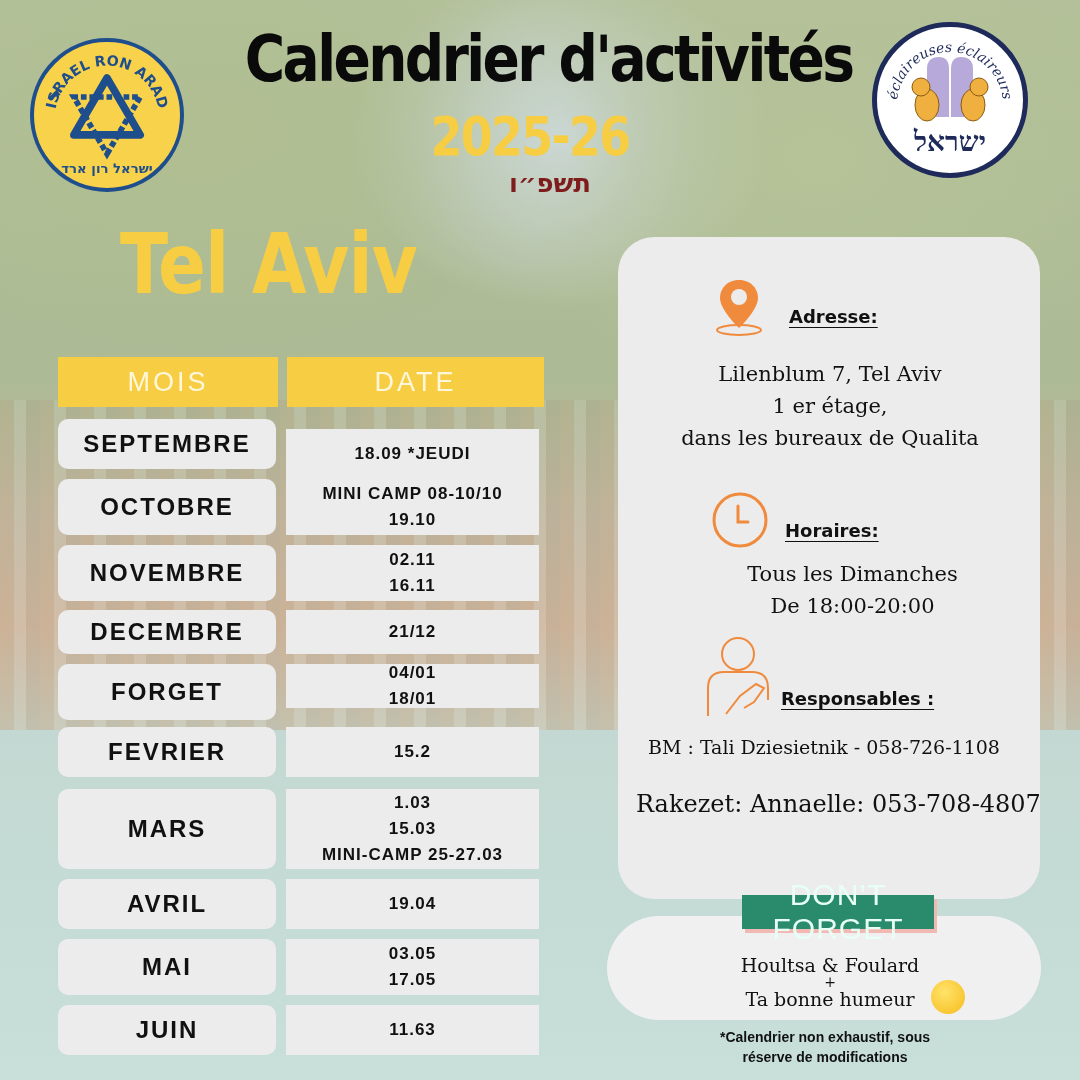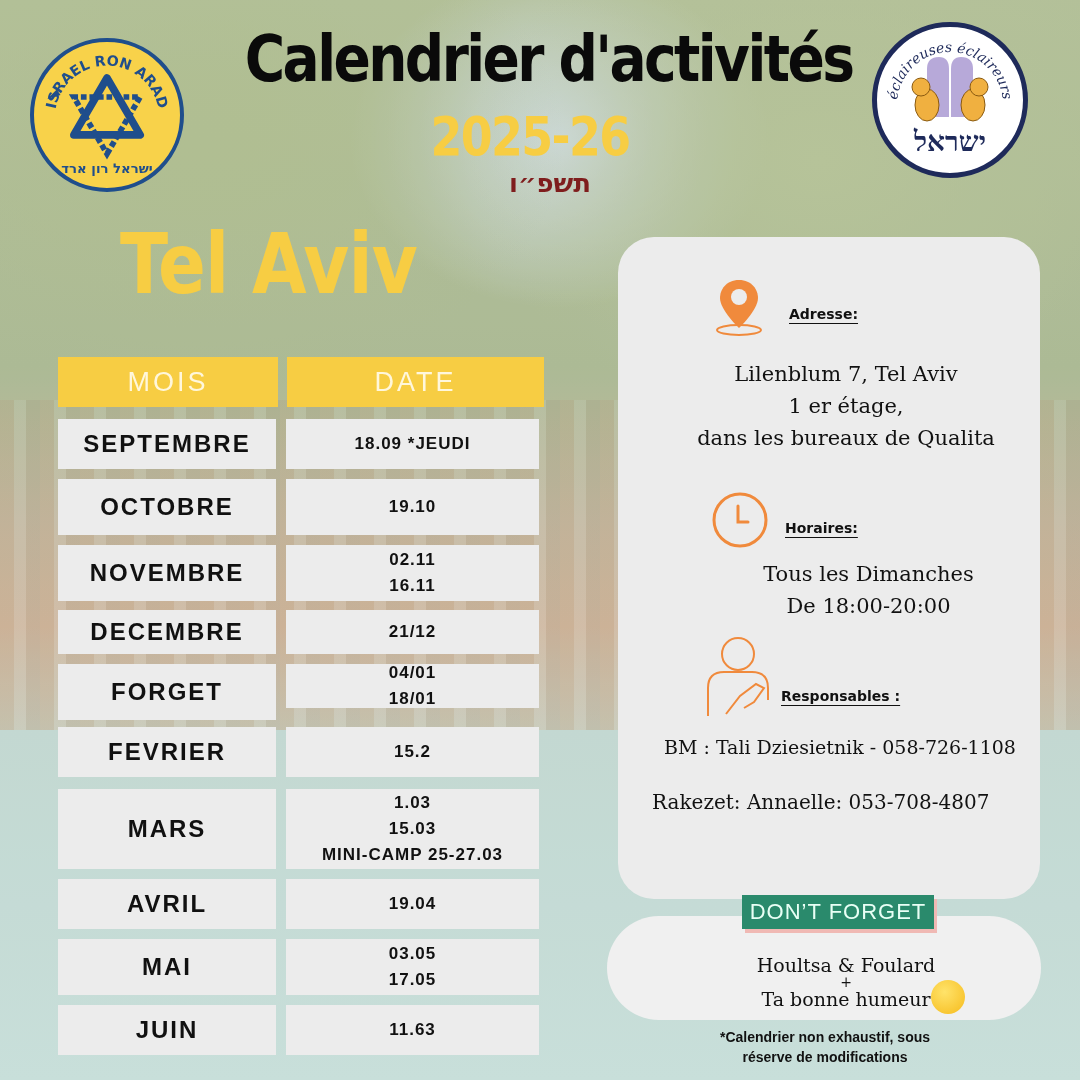--- a/index.html
+++ b/index.html
@@ -59,39 +59,39 @@
     transform:scaleX(0.84); transform-origin:left; letter-spacing:-1px;
   }
 
   .table { position:absolute; left:58px; top:357px; width:486px; }
   .hdr { position:absolute; top:0; height:50px; background:#f7cd43; color:#fff7dc;
     font-size:27px; letter-spacing:3px; display:flex; align-items:center; justify-content:center; }
   .hdr.mois { left:0; width:220px; }
   .hdr.date { left:229px; width:257px; }
   .cell { position:absolute; background:#ececec; display:flex; align-items:center; justify-content:center;
     text-align:center; color:#111; font-weight:bold; }
-  .cell.m { left:0; width:218px; font-size:24px; letter-spacing:2px; }
+  .cell.m { left:0; width:218px; font-size:24px; letter-spacing:2px;border-radius:10px; }
   .cell.d { left:228px; width:253px; font-size:17px; letter-spacing:1px; line-height:26px; flex-direction:column; }
 
   .info-card {
     position:absolute; left:618px; top:237px; width:422px; height:662px;
     background:#ececec; border-radius:36px;
   }
   .icon-abs { position:absolute; }
   .heading {
-    position:absolute; font-family:"DejaVu Sans", sans-serif; font-weight:bold; font-size:14px;
+    position:absolute; font-family:"DejaVu Sans", sans-serif; font-weight:bold; font-size:18px;
     color:#111; text-decoration:underline; text-underline-offset:4px;
   }
-  .serif { position:absolute; font-family:"DejaVu Serif", serif; color:#111; font-size:21px; text-align:center;margin-left:16px; }
+  .serif { position:absolute; font-family:"DejaVu Serif", serif; color:#111; font-size:21px; text-align:center; }
 
   .forget-tag {
     position:absolute; left:742px; top:895px; width:192px; height:34px;
-    background:#2a8a6c; color:#e8fff5; font-size:22px; letter-spacing:1px;
+    background:#2a8a6c; color:#e8fff5; font-size:30px; letter-spacing:1px;
     display:flex; align-items:center; justify-content:center;
-    box-shadow: 3px 4px 0 #f0b9b4; z-index:3;
+    box-shadow: 3px 4px 0 #f0b9b4; z-index:3;text-align:center;
   }
   .forget-card {
     position:absolute; left:607px; top:916px; width:434px; height:104px;
     background:#f0f0f0; border-radius:52px; z-index:2;
   }
   .note {
     position:absolute; left:680px; top:1027px; width:290px; text-align:center;
     font-size:14px; font-weight:bold; color:#111; line-height:20px;
   }
   .smiley {
@@ -140,26 +140,27 @@
     <circle cx="102" cy="60" r="9" fill="#f0b040" stroke="#8a5a10" stroke-width="1"></circle>
     <text x="73" y="124" text-anchor="middle" font-family="DejaVu Serif, serif" font-weight="bold" font-size="28" fill="#1e2a5a">ישראל</text>
   </svg>
 </div>
 
 <div class="table">
   <div class="hdr mois">MOIS</div>
   <div class="hdr date">DATE</div>
 
   <div class="cell m" style="top:62px;height:50px">SEPTEMBRE</div>
-  <div class="cell d" style="top:62px;height:50px">
+  <div class="cell d" style="top:72px;height:50px">
       <span>18.09 *JEUDI</span>
     </div>
 
   <div class="cell m" style="top:122px;height:56px">OCTOBRE</div>
   <div class="cell d" style="top:122px;height:56px">
+      <span>MINI CAMP 08-10/10</span>
       <span>19.10</span>
     </div>
 
   <div class="cell m" style="top:188px;height:56px">NOVEMBRE</div>
   <div class="cell d" style="top:188px;height:56px">
       <span>02.11</span>
       <span>16.11</span>
     </div>
 
   <div class="cell m" style="top:253px;height:44px">DECEMBRE</div>
@@ -226,21 +227,21 @@
   <div>De 18:00-20:00</div>
 </div>
 
 <svg class="icon-abs" style="left:704px;top:636px" width="70" height="82" viewBox="0 0 70 82">
   <circle cx="34" cy="18" r="16" fill="none" stroke="#f08a3c" stroke-width="2"></circle>
   <path d="M4,80 L4,52 Q4,36 20,36 L48,36 Q64,36 64,52 L64,64" fill="none" stroke="#f08a3c" stroke-width="2"></path>
   <path d="M22,78 L36,60 L52,48 L60,52 L50,66 L40,72" fill="none" stroke="#f08a3c" stroke-width="2"></path>
 </svg>
 <div class="heading" style="left:781px;top:688px">Responsables :</div>
 <div class="serif" style="left:648px;top:736px;text-align:left;font-size:19px">BM : Tali Dziesietnik - 058-726-1108</div>
-<div class="serif" style="left:636px;top:790px;text-align:left;font-size:20px">Rakezet: Annaelle: 053-708-4807</div>
+<div class="serif" style="left:636px;top:790px;text-align:left;font-size:24px">Rakezet: Annaelle: 053-708-4807</div>
 
 <div class="forget-card"></div>
 <div class="forget-tag">DON’T FORGET</div>
 <div class="serif" style="left:680px;top:953px;width:300px;z-index:3;font-size:19px;line-height:24px">
   <div>Houltsa &amp; Foulard</div>
   <div style="font-size:14px;line-height:10px">+</div>
   <div>Ta bonne humeur</div>
 </div>
 <div class="smiley"></div>
 

